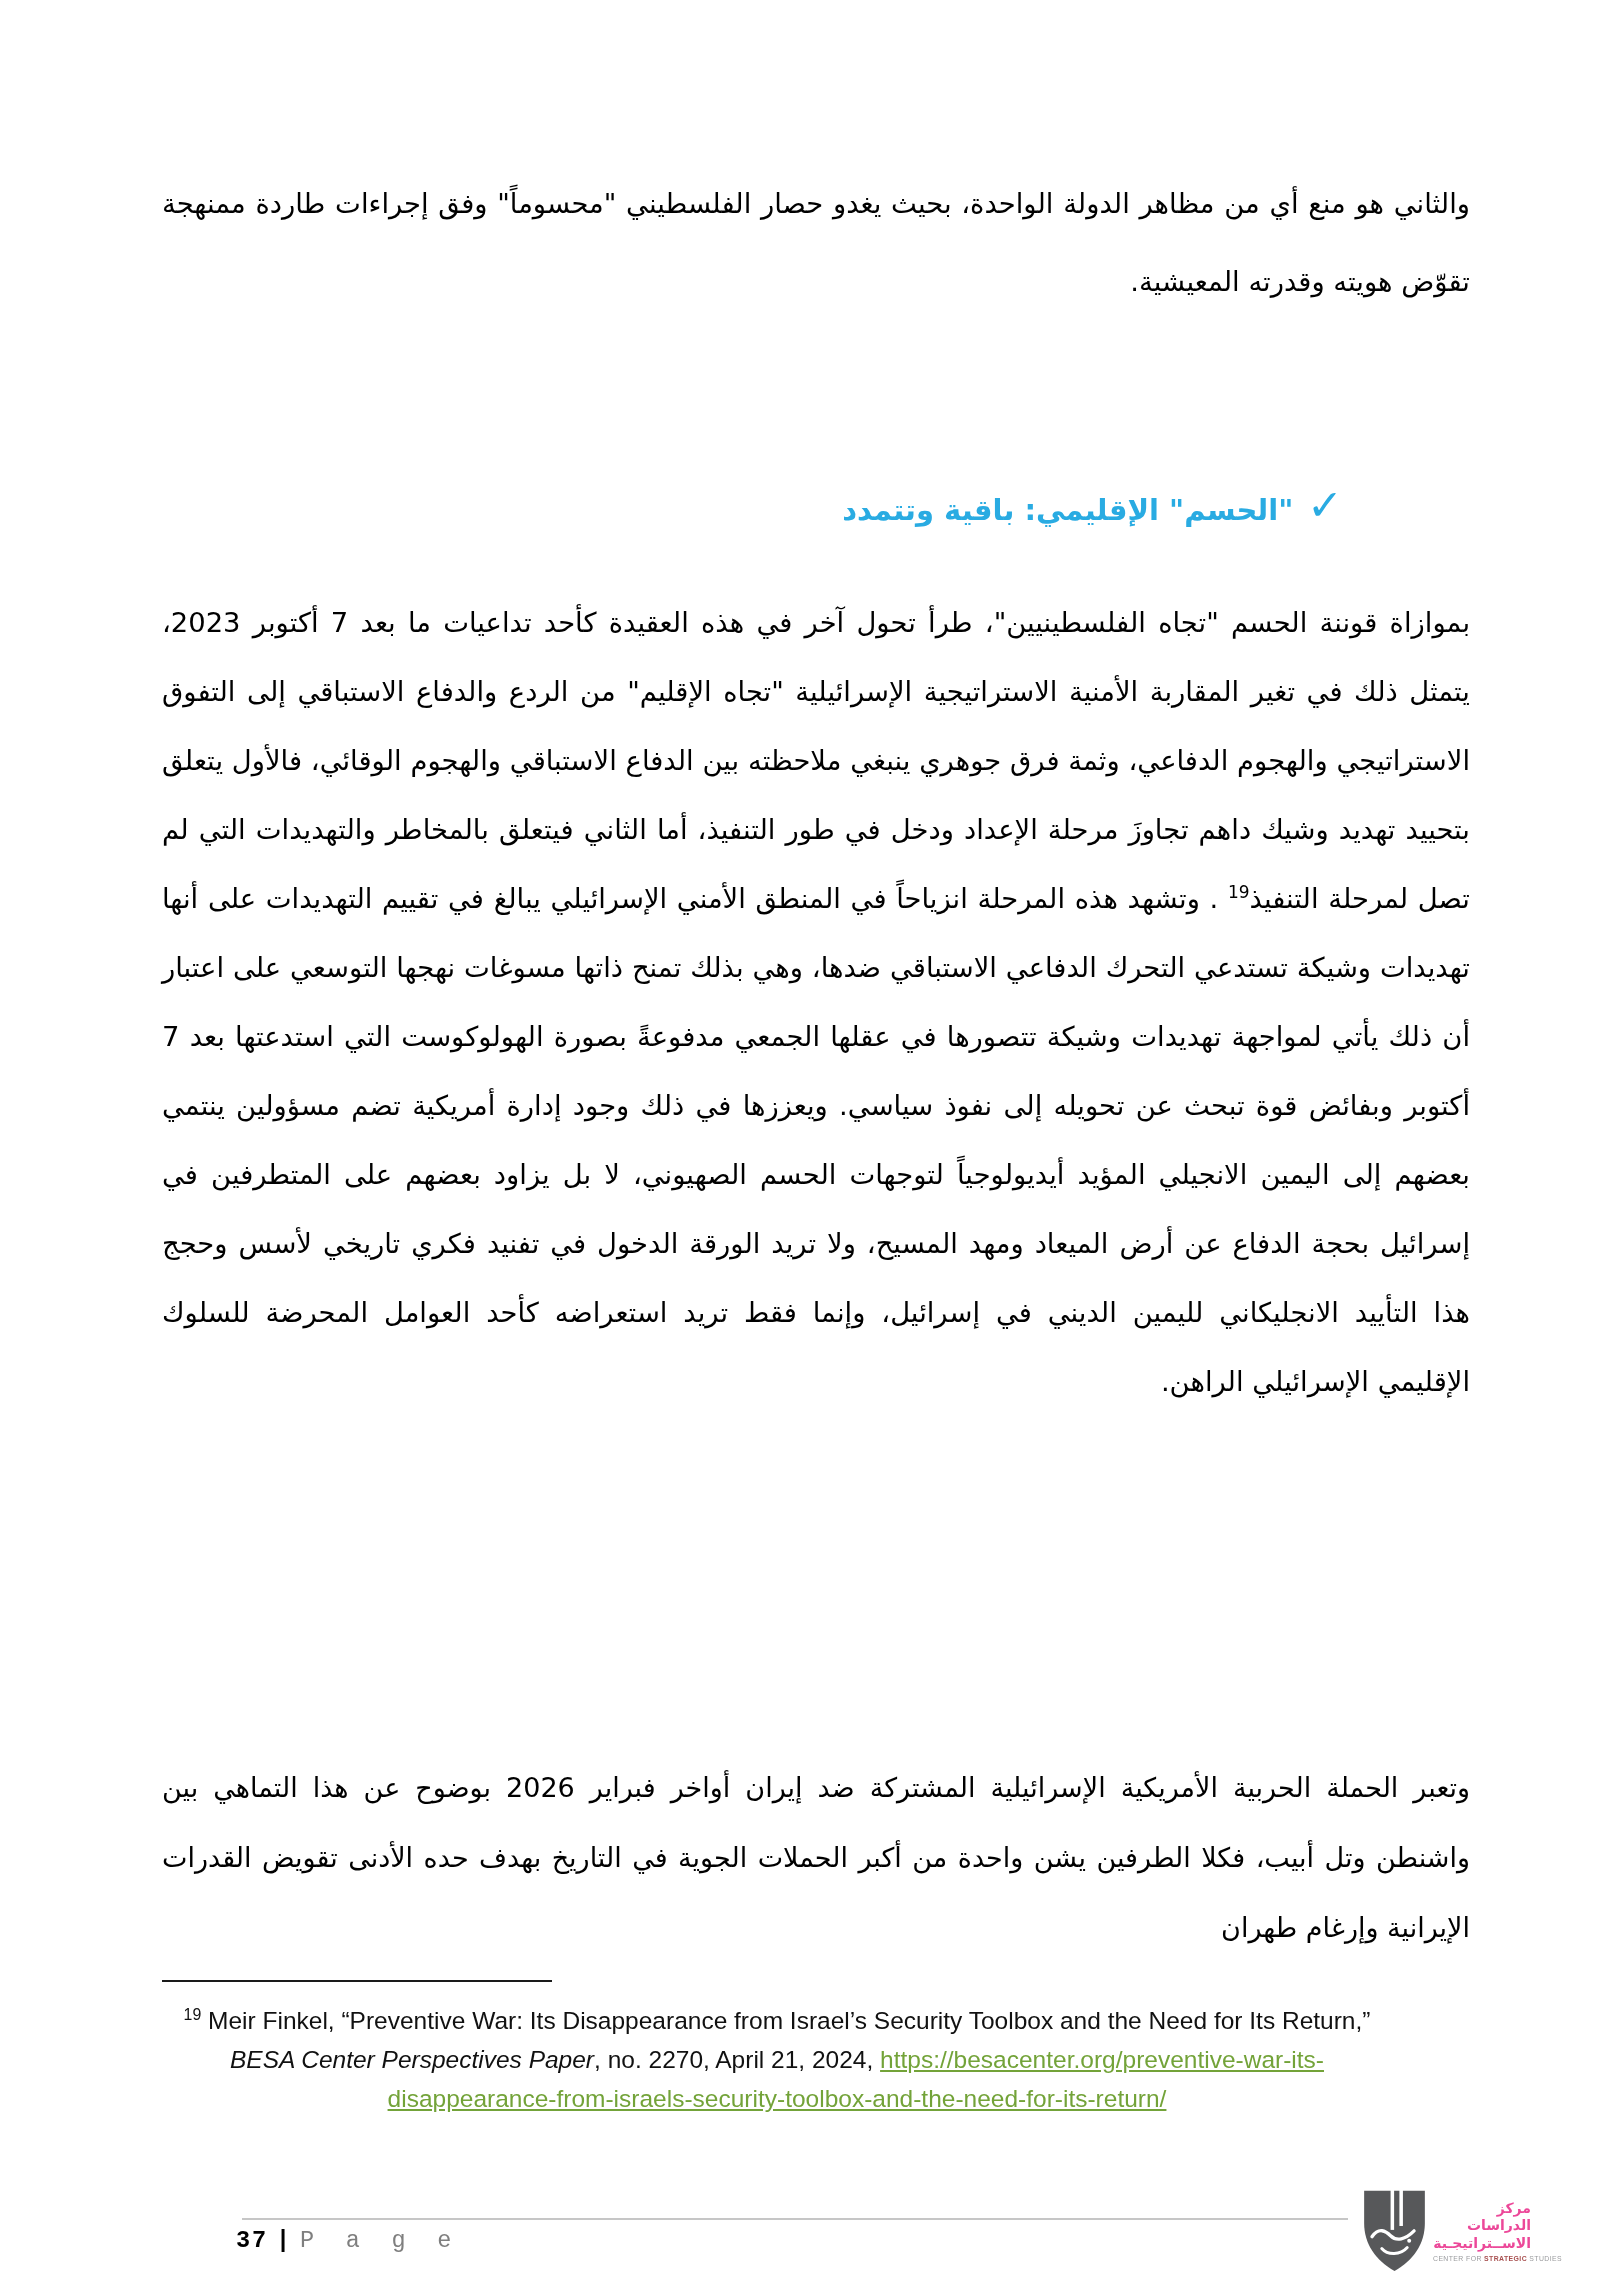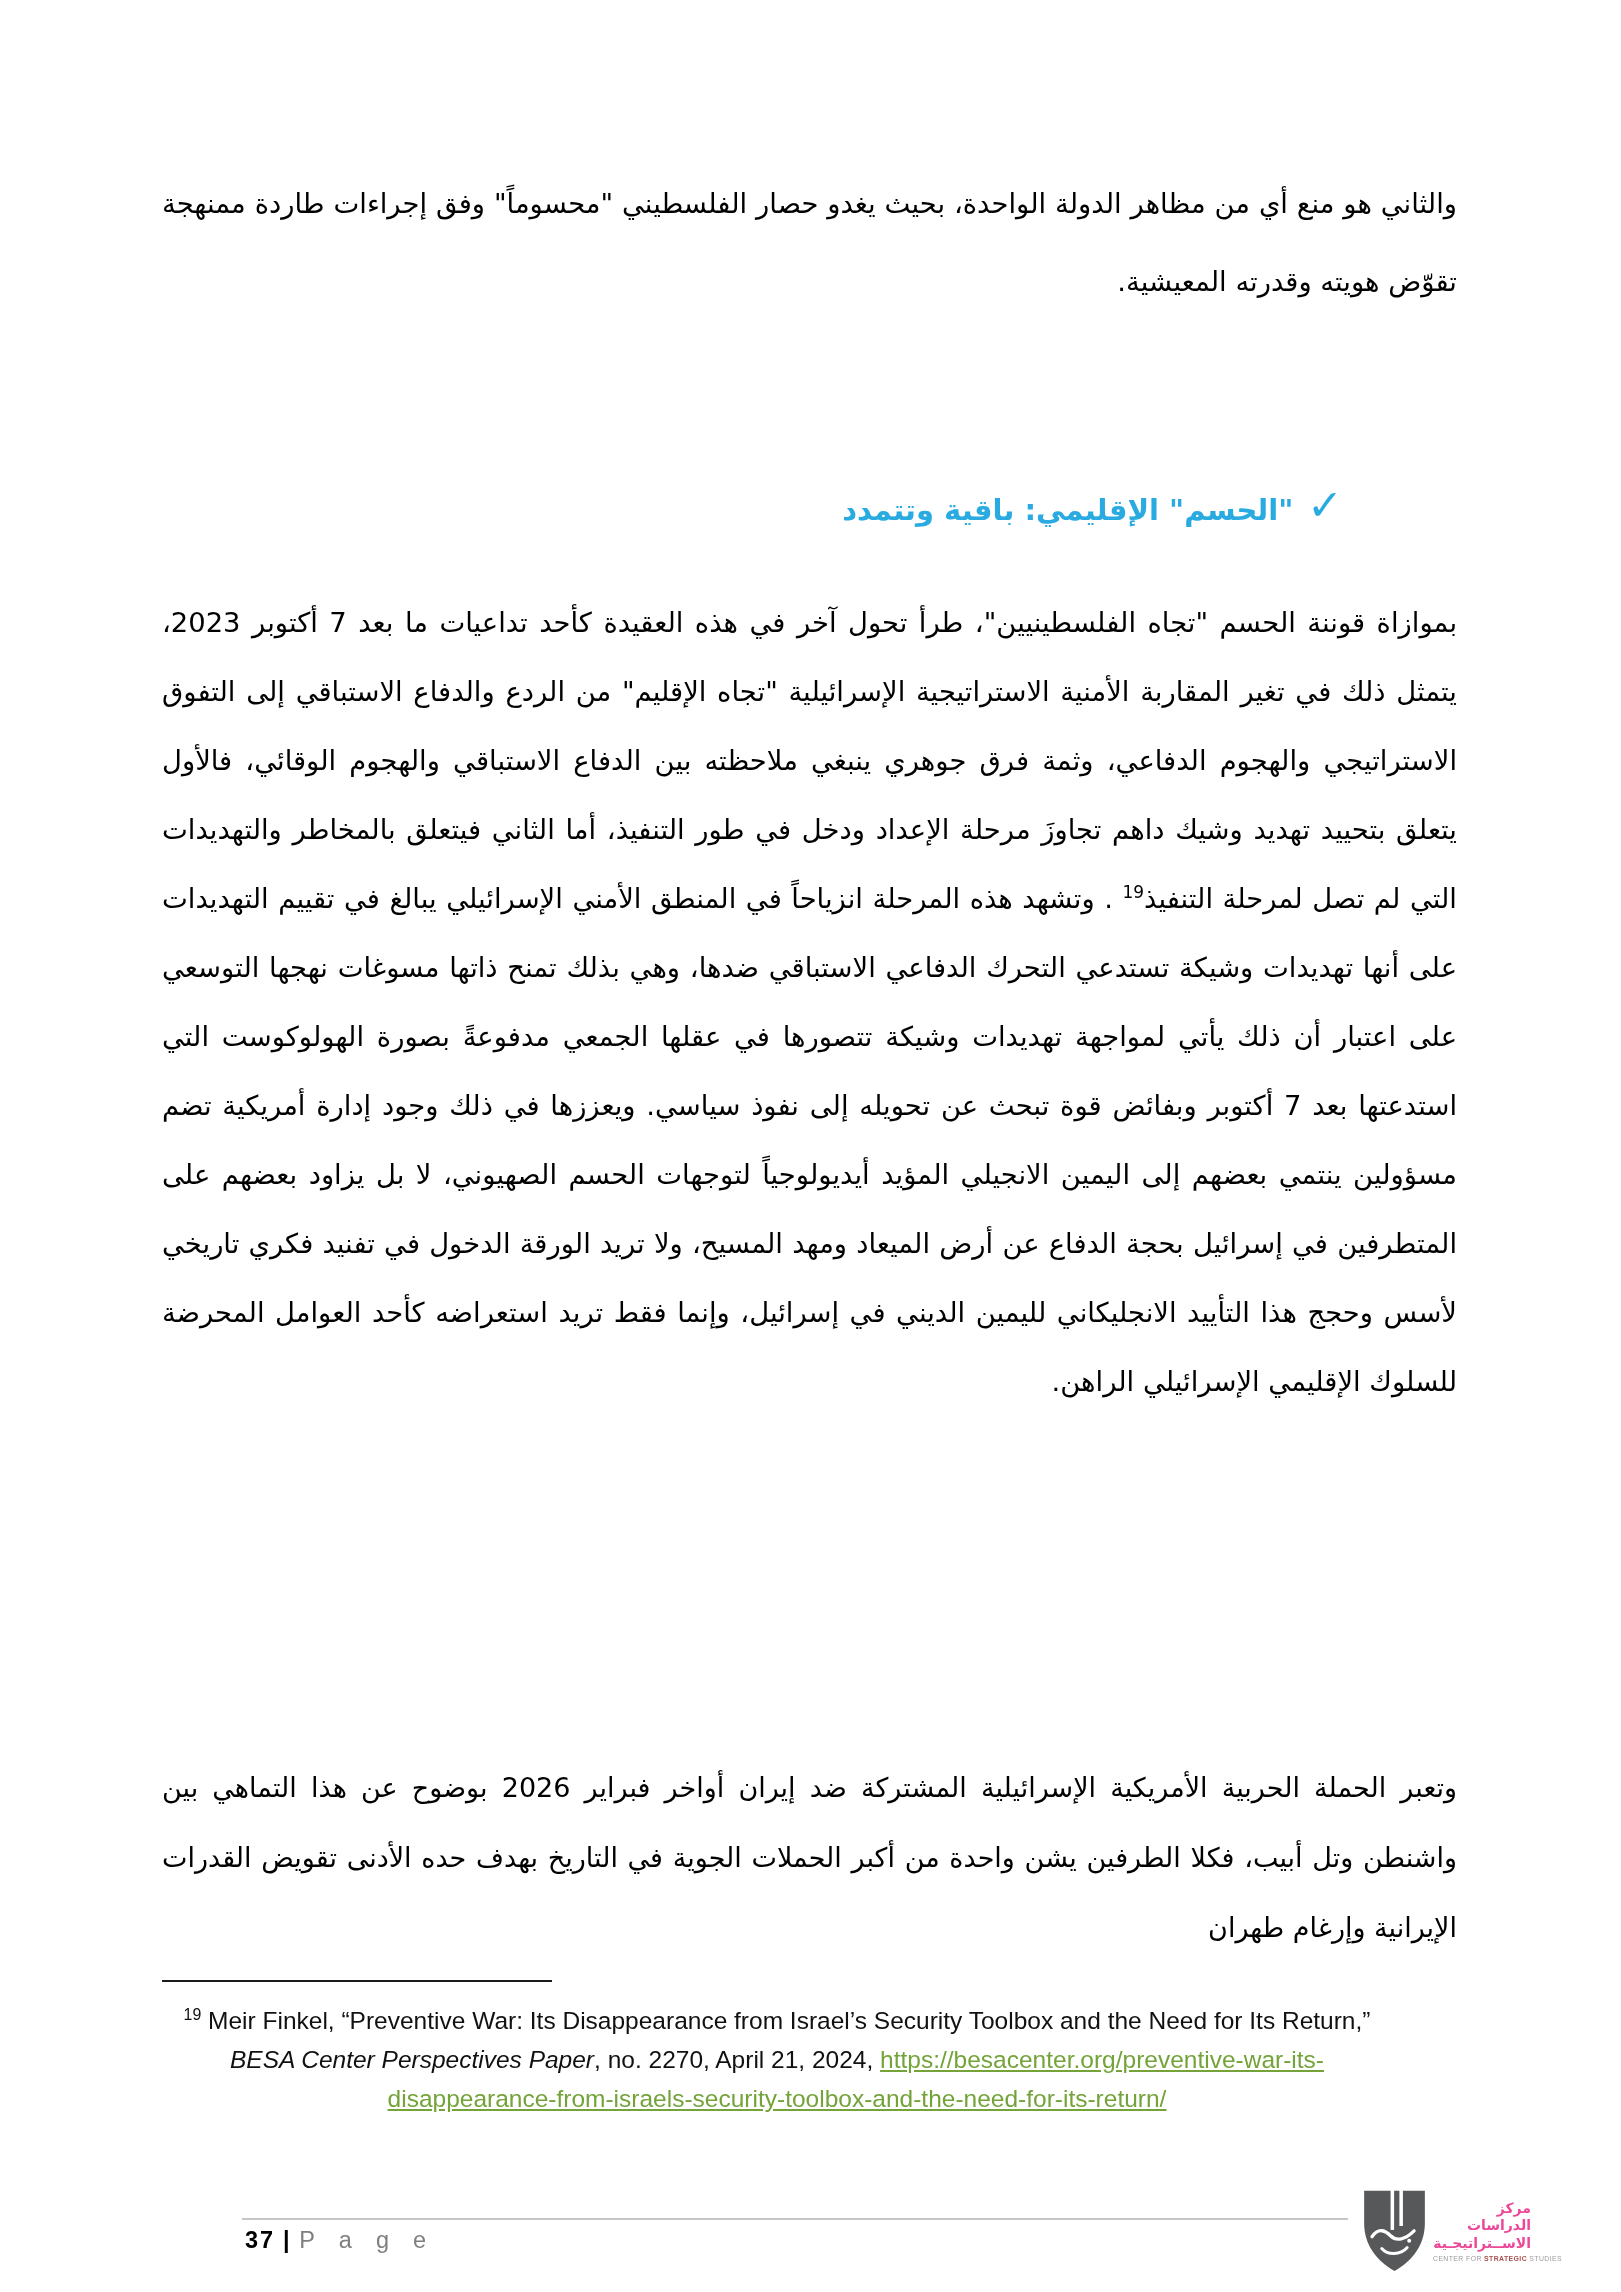--- a/index.html
+++ b/index.html
@@ -4,21 +4,21 @@
 <style>
   html,body { margin:0; padding:0; background:#e8e8e8; }
   .page {
     position:relative; width:1621px; height:2293px; margin:0 auto;
     background:#ffffff; overflow:hidden;
     font-family:"DejaVu Sans", sans-serif; color:#000;
   }
   .ar {
     direction:rtl; text-align:justify;
     font-family:"DejaVu Sans", sans-serif;
-    position:absolute; left:162px; right:164px; margin:0;
+    position:absolute; left:162px; right:151px; margin:0;
   }
   .intro  { top:165px;  font-size:27.4px; line-height:78px; }
   .para1  { top:588px;  font-size:27.4px; line-height:69px; }
   .para2  { top:1753px; font-size:27px; line-height:70px; }
   .ar .b  { font-weight:normal; }
   .ar sup { font-size:0.62em; line-height:0; }
 
   .heading {
     position:absolute; top:488px; left:162px; right:278px;
     direction:rtl; display:flex; align-items:center; gap:13.7px;
@@ -40,22 +40,22 @@
   .footnote .i { font-style:italic; }
   .footnote a {
     color:#73a339; text-decoration:underline; overflow-wrap:anywhere;
   }
 
   .footer-rule {
     position:absolute; top:2218px; left:242px; width:1106px;
     border-top:2px solid #c6c6c6;
   }
   .footer {
-    position:absolute; top:2227px; left:245px;
-    font-family:Liberation Sans, sans-serif; font-size:23.5px; color:#000;
+    position:absolute; top:2227px; left:236px;
+    font-family:Liberation Mono, monospace; font-size:23.5px; color:#000;
   }
   .pg-num { font-weight:bold; letter-spacing:2px; }
   .pg-div { font-weight:bold; margin:0 9.8px 0 7.8px; }
   .pg-word { color:#7f7f7f; letter-spacing:8.8px; }
 
   .logo { position:absolute; left:1360px; top:2178px; width:176px; }
   .logo-shield { position:absolute; left:0; top:0; width:69px; height:94px; }
   .logo-text {
     position:absolute; left:73px; top:21.6px; width:98px;
     direction:rtl; text-align:right;

